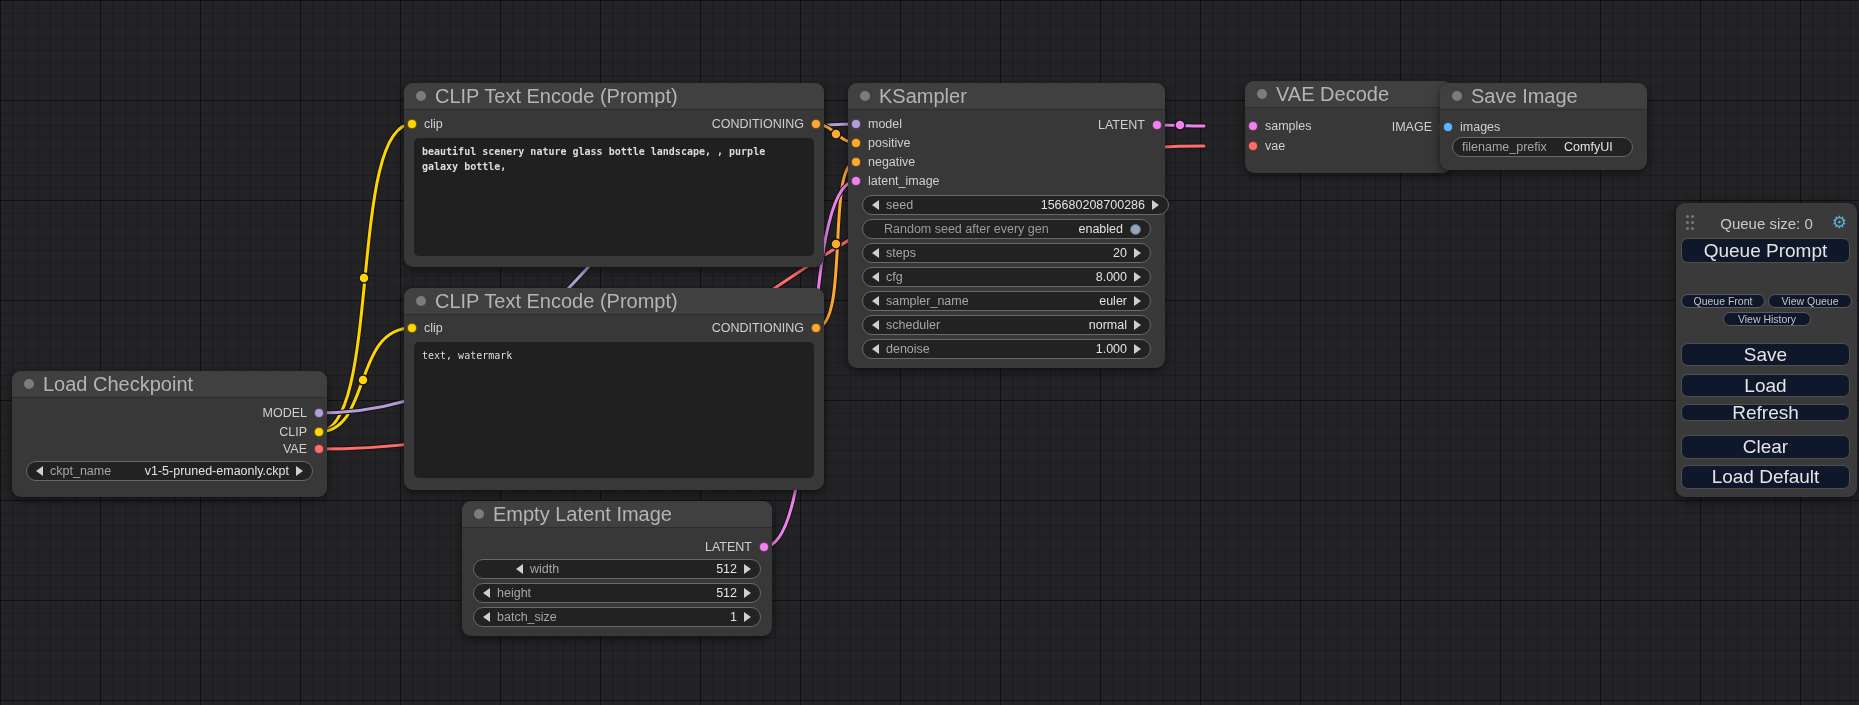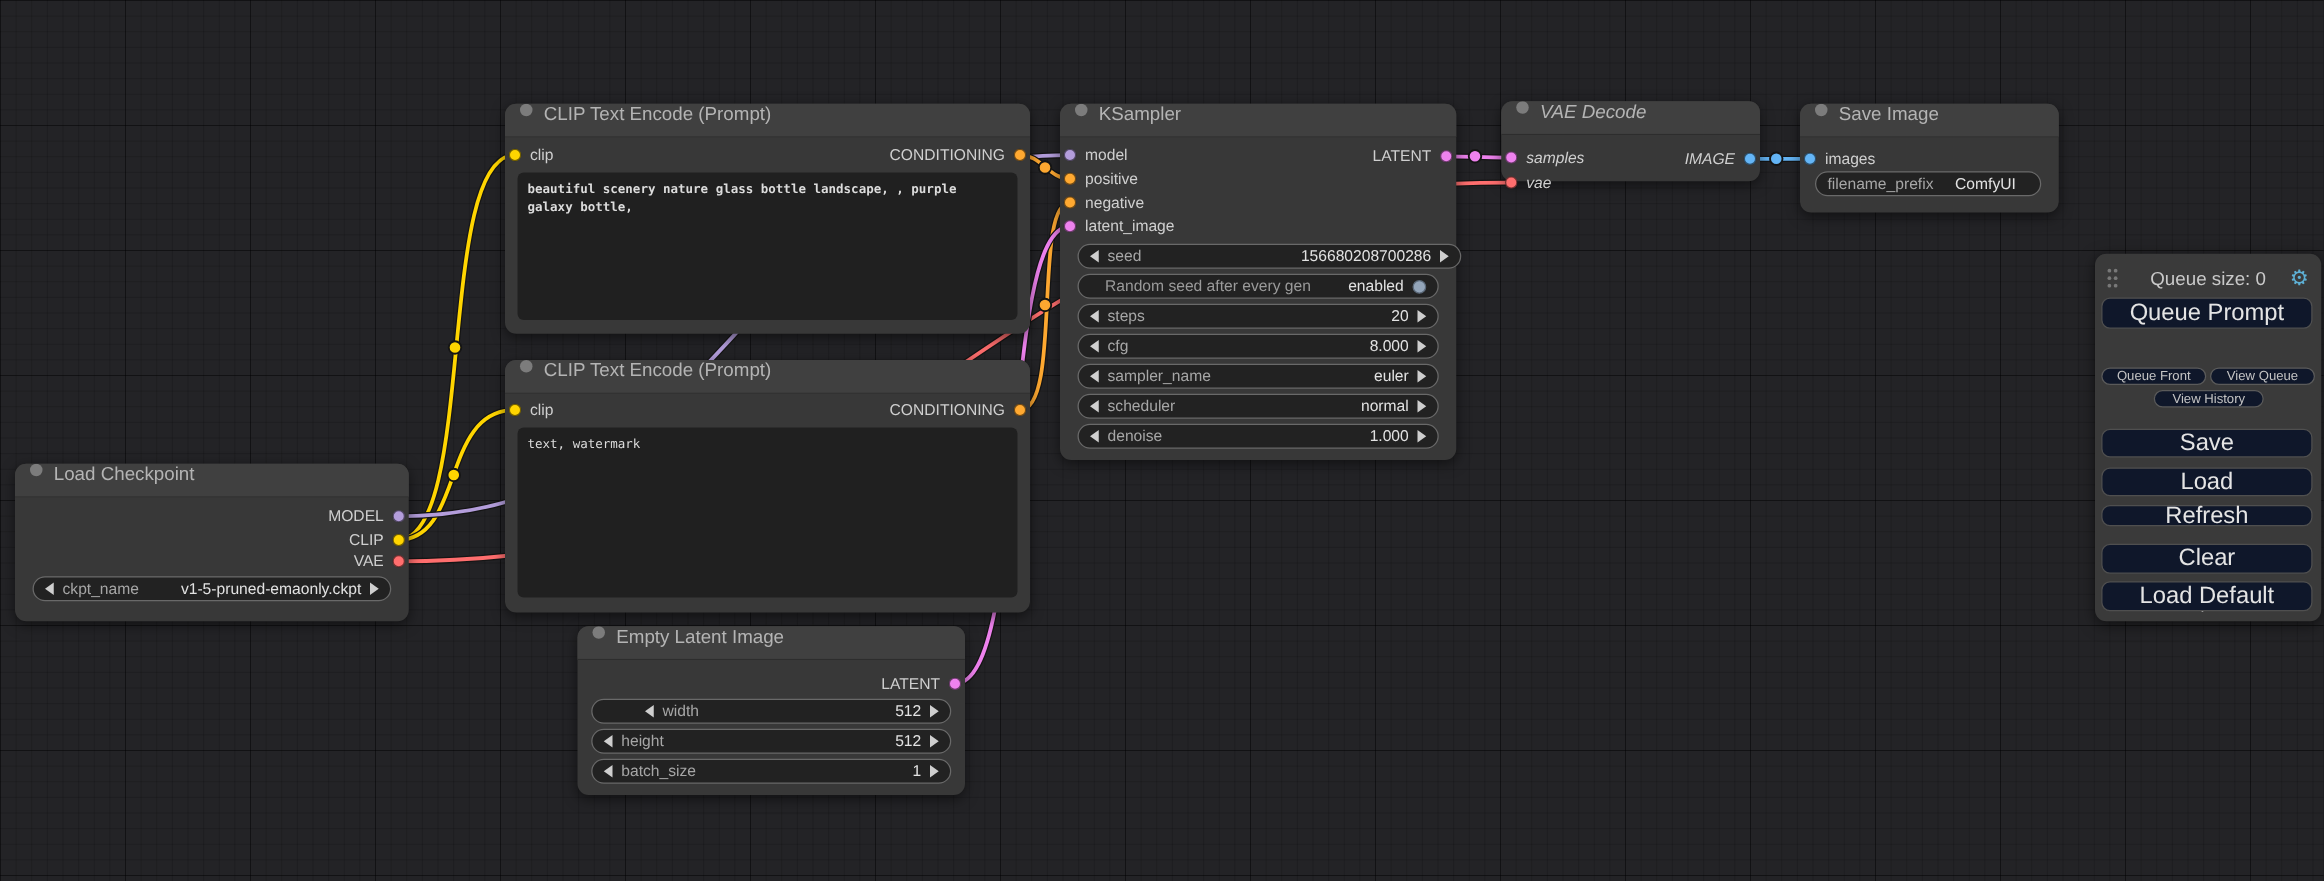--- a/index.html
+++ b/index.html
@@ -16,23 +16,23 @@
   }
   #wires{position:absolute;left:0;top:0;z-index:0;}
   .wire-o{fill:none;stroke:#151515;stroke-width:5;stroke-linecap:round;}
   .wire{fill:none;stroke-width:3;stroke-linecap:round;}
   .wire.clip{stroke:#ffd500;} .wire.model{stroke:#b39ddb;} .wire.vae{stroke:#ff6e6e;}
   .wire.cond{stroke:#ffa931;} .wire.latent{stroke:#ee82ee;} .wire.image{stroke:#64b5f6;}
   .ldot{stroke:#151515;stroke-width:1.5;}
 
   .node{position:absolute;z-index:1;background:#383838;border-radius:9px;
     box-shadow:0 3px 10px rgba(0,0,0,.5);color:#c8c8c8;font-size:12.5px;}
-  .node-title{height:26px;display:flex;align-items:flex-start;gap:9px;padding:0 12px;
+  .node-title{height:26px;display:flex;align-items:center;gap:9px;padding:0 12px;
     background:#404040;border-radius:9px 9px 0 0;border-bottom:1px solid #2d2d2d;
-    color:#b4b4b4;font-size:15px;white-space:nowrap;overflow:hidden;}
+    color:#b4b4b4;font-size:20px;white-space:nowrap;overflow:hidden;}
   .tdot{width:10px;height:10px;border-radius:50%;background:#7c7c7c;flex:0 0 auto;}
 
   .slot{position:absolute;display:flex;align-items:center;gap:7px;height:16px;white-space:nowrap;}
   .slot.in{left:3px;} .slot.out{right:3px;flex-direction:row-reverse;}
   .sdot{width:10px;height:10px;border-radius:50%;border:1px solid rgba(0,0,0,.55);box-sizing:border-box;flex:0 0 auto;}
   .c-model{background:#b39ddb;} .c-clip{background:#ffd500;} .c-vae{background:#ff6e6e;}
   .c-cond{background:#ffa931;} .c-latent{background:#ee82ee;} .c-image{background:#64b5f6;}
   .slot-label{color:#cfcfcf;}
 
   .prompt{position:absolute;background:#202020;border-radius:5px;
@@ -246,21 +246,21 @@
       <span class="arr right"></span>
     </div>
     <div class="widget" style="left:14px;top:256px;width:289px;">
       <span class="arr left"></span>
       <span class="w-label">denoise</span>
       <span class="w-value">1.000</span>
       <span class="arr right"></span>
     </div>
   </div>
 
-  <div class="node" style="left:1201px;top:81px;width:207px;height:64px;font-style:italic;">
+  <div class="node" style="left:1245px;top:81px;width:207px;height:92px;">
     <div class="node-title">
       <span class="tdot"></span>
       <span>VAE Decode</span>
     </div>
     <div class="slot in" style="top:37px;">
       <span class="sdot c-latent"></span>
       <span class="slot-label">samples</span>
     </div>
     <div class="slot in" style="top:57px;">
       <span class="sdot c-vae"></span>

